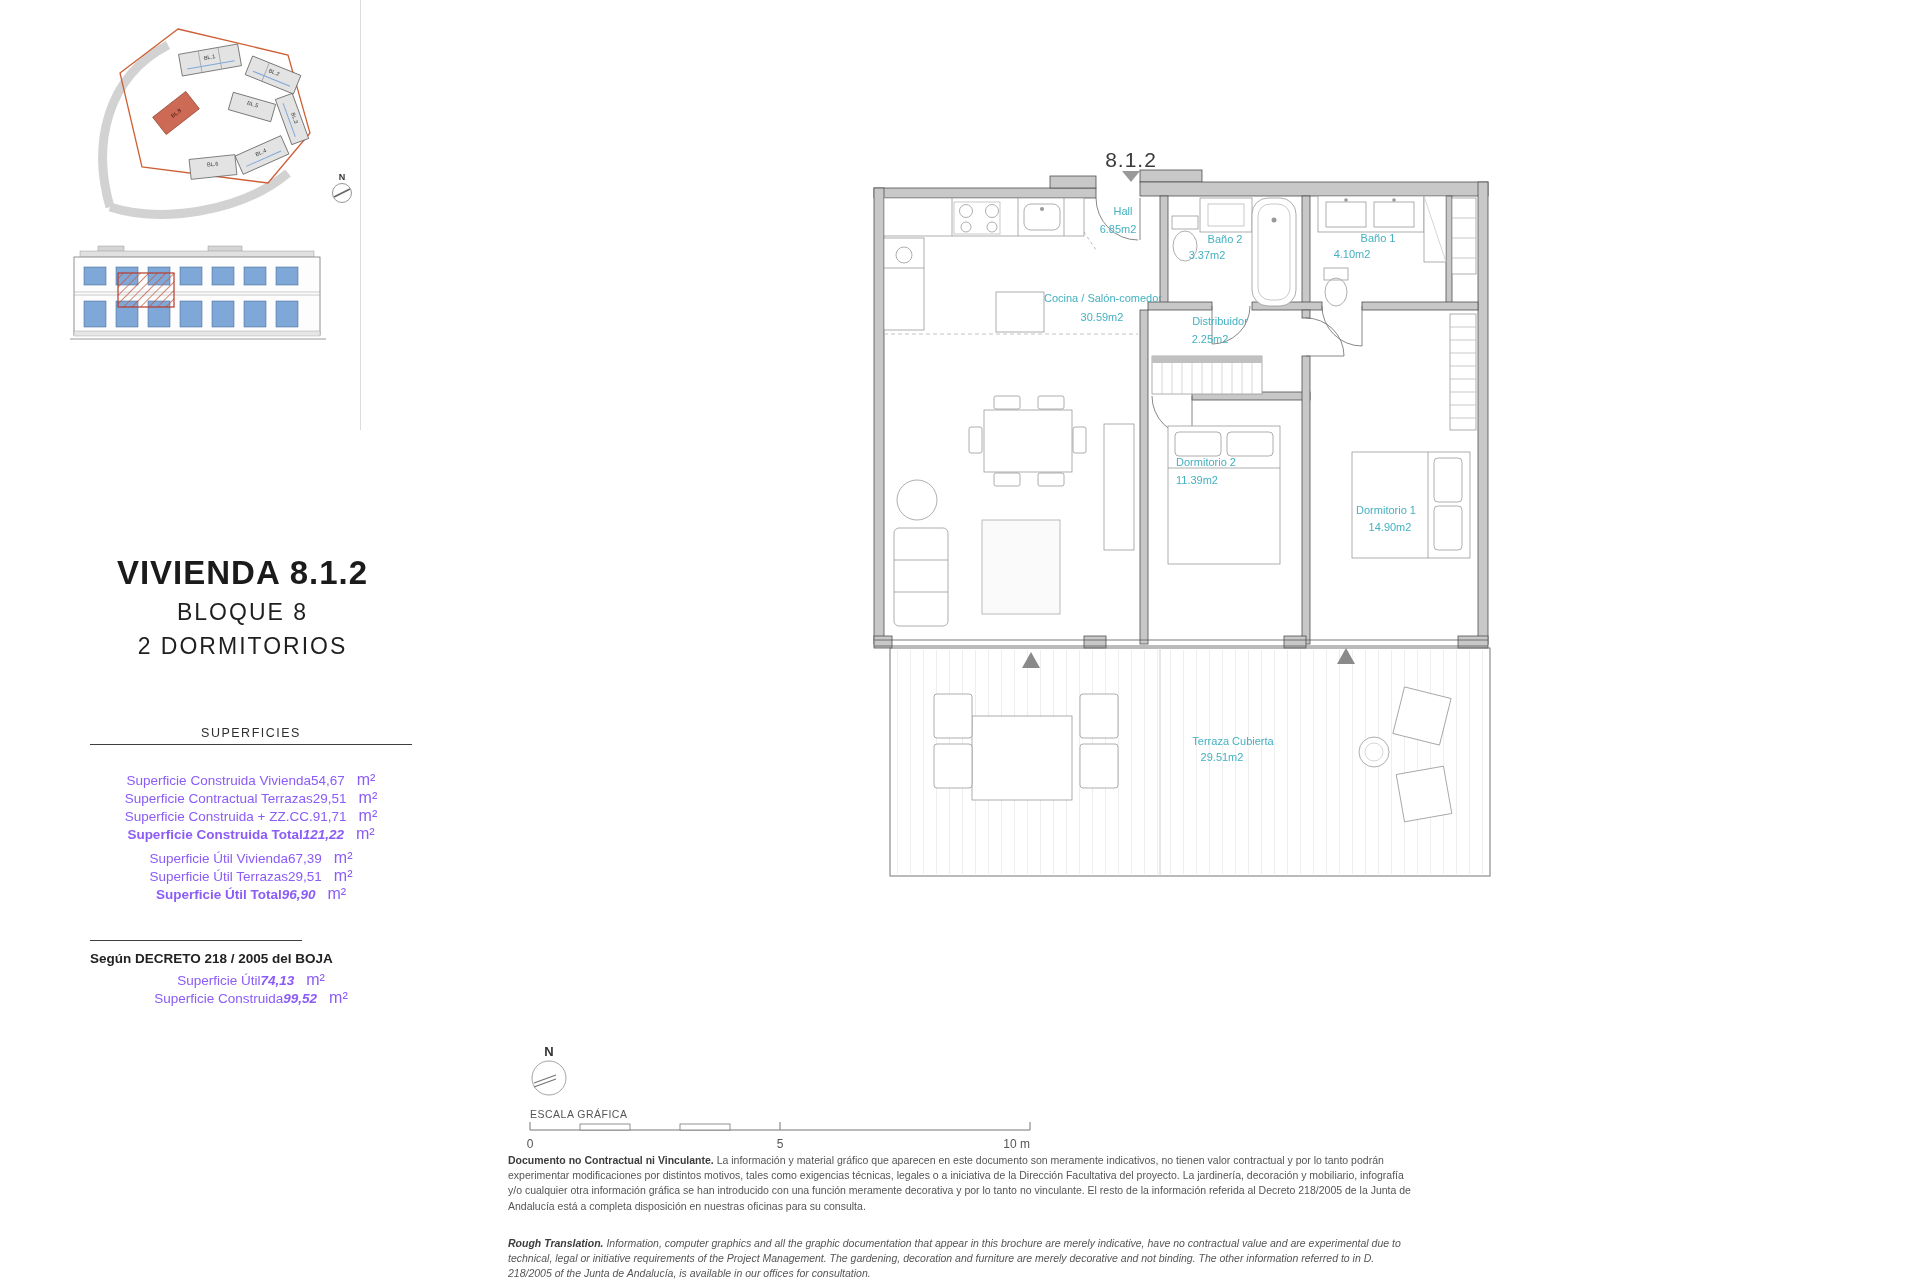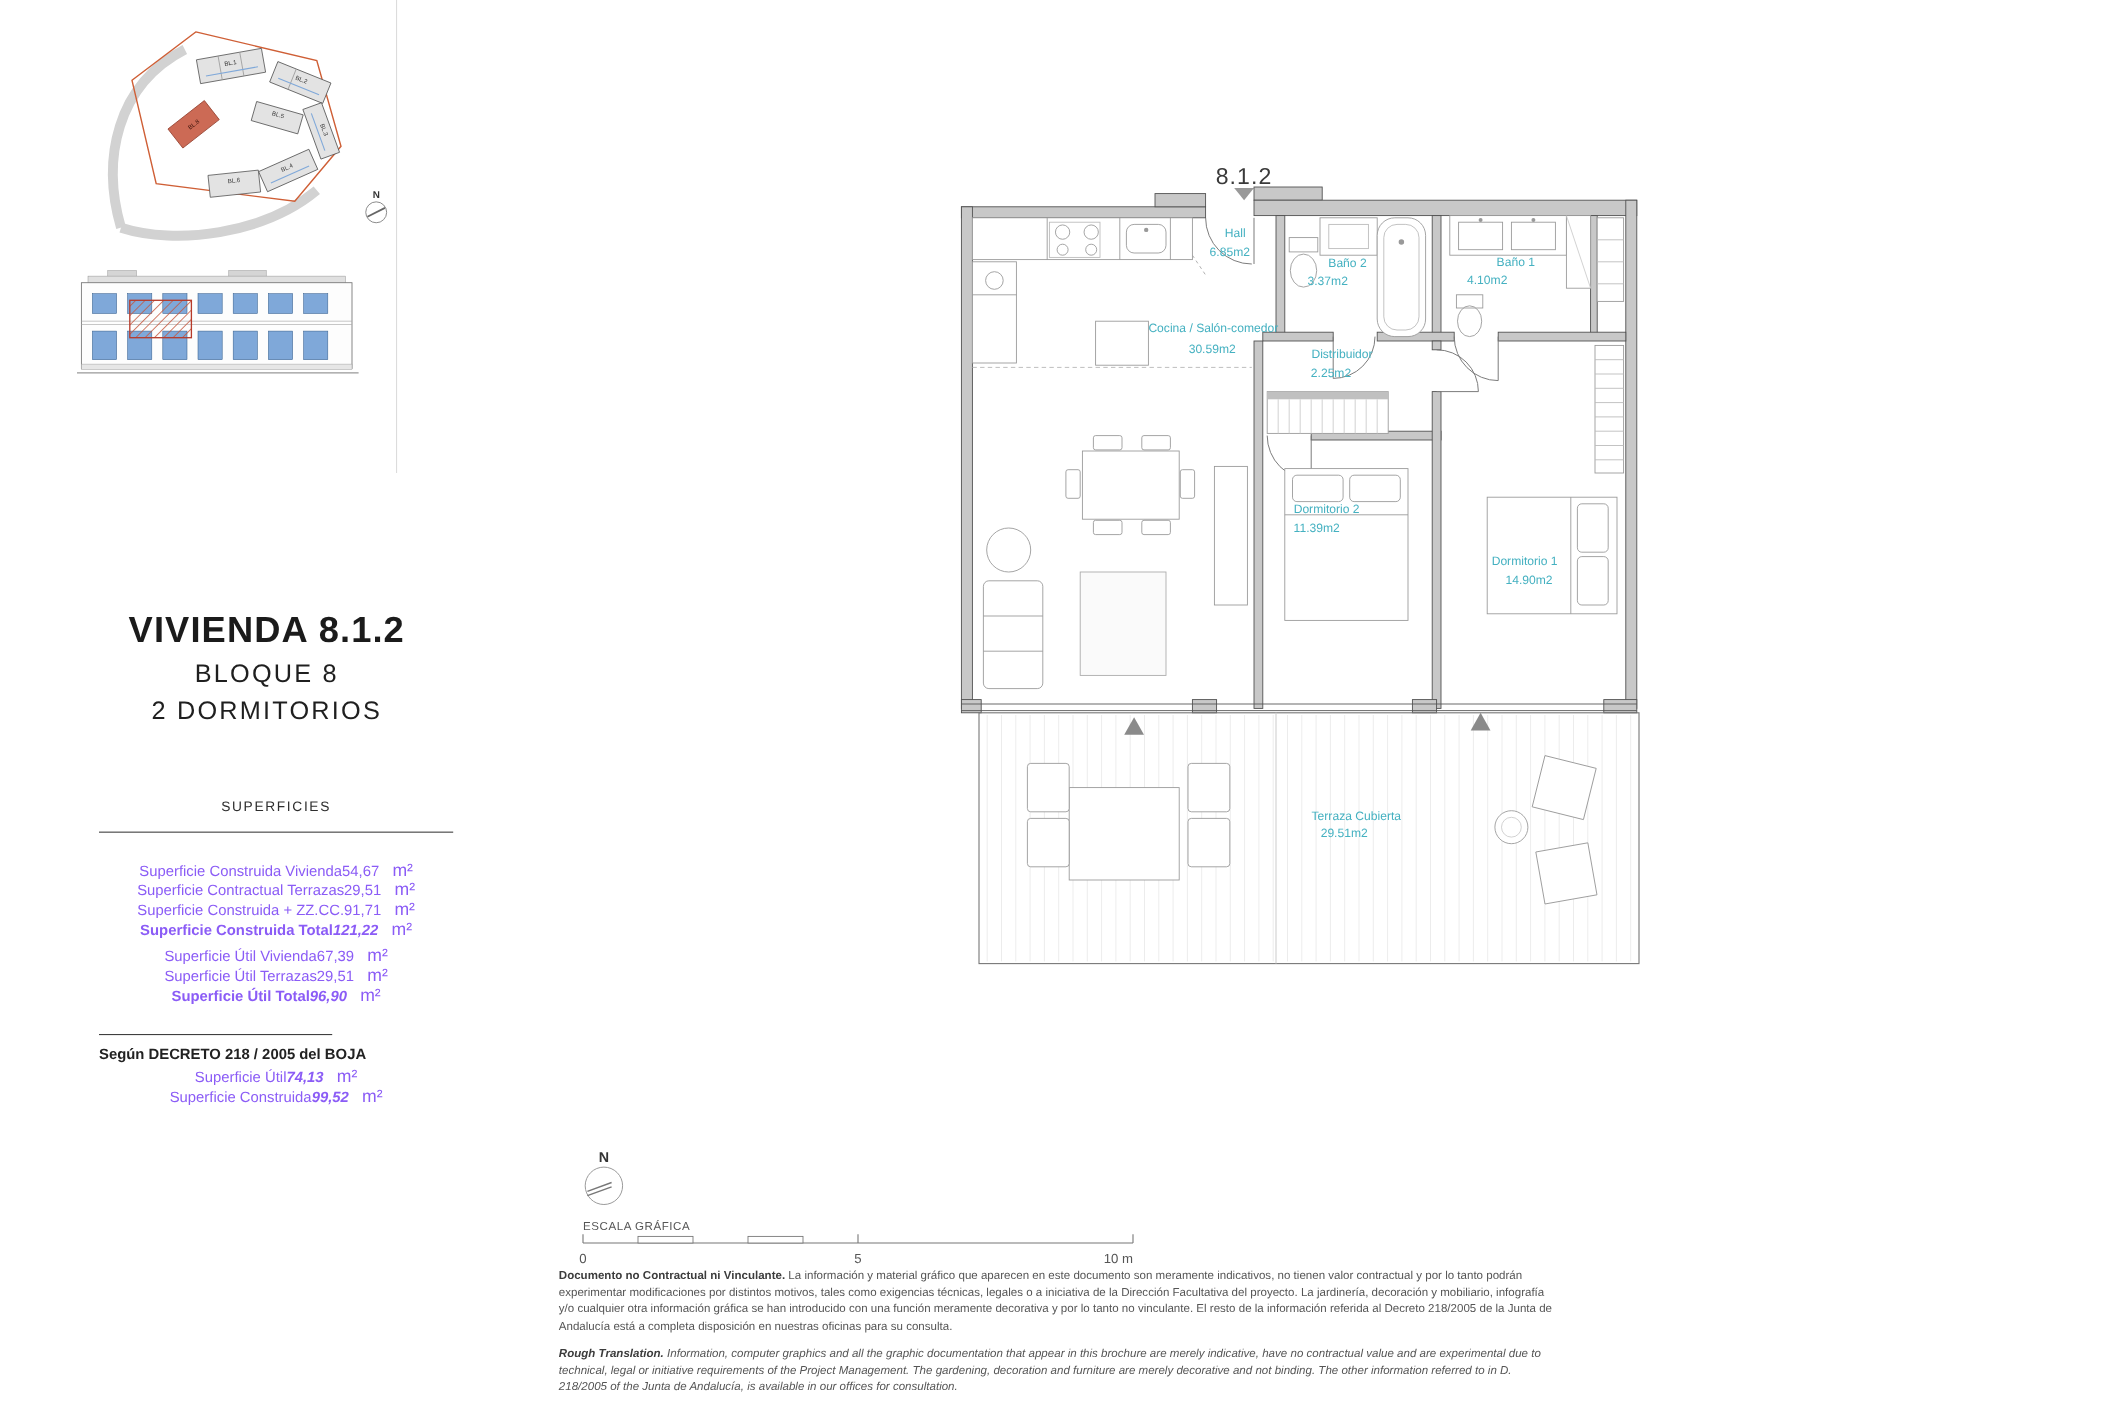--- a/index.html
+++ b/index.html
@@ -9,39 +9,39 @@
 
   
   .fold-line{left:360px;top:0;width:1px;height:430px;background:#dcdcdc}
 
   .title-block{left:85px;top:554px;width:315px;text-align:center}
   .title-block h1{margin:0;font-size:33px;font-weight:bold;letter-spacing:1px;color:#1b1b1b}
   .title-block .sub{font-size:23px;font-weight:400;letter-spacing:2px;color:#1f1f1f;margin-top:7px}
 
   .superficies{left:90px;top:726px;width:322px}
   .sup-header{font-size:12.5px;letter-spacing:1.5px;text-align:center;color:#2e2e2e;
-              padding-bottom:16px;border-bottom:1px solid #3f3f3f}
+              padding-bottom:4px;border-bottom:1px solid #3f3f3f}
   .stable{margin-top:26px}
   .srow{display:flex;justify-content:center;align-items:baseline;height:18px;font-size:13.5px;color:#8b5cf6}
   .srow .slabel{white-space:nowrap}
   .srow .svalue{white-space:nowrap}
   .srow .unit{margin-left:12px;font-size:16px}
   .srow.total .slabel{font-weight:bold}
   .srow.total .n{font-weight:bold;font-style:italic}
   .gap{height:6px}
 
   .decreto{left:90px;top:940px;width:322px}
   .decreto .rule{width:212px;border-top:1px solid #3f3f3f;margin-bottom:10px}
   .decreto .dtitle{font-size:13.5px;font-weight:bold;color:#222;margin-bottom:5px}
   .decreto .srow .n{font-weight:bold;font-style:italic}
 
   
   .disclaimers{left:508px;top:1153px;width:910px}
   .disclaimers p{margin:0;font-size:10.5px;line-height:1.45;color:#555}
-  .disclaimers p.en{margin-top:10px;font-style:italic}
+  .disclaimers p.en{margin-top:22px;font-style:italic}
   .disclaimers b{color:#3c3c3c}
 
   svg text{font-family:"Liberation Sans",sans-serif}
 </style>
 </head>
 <body>
 
 <div class="abs fold-line"></div>
 
 <svg class="abs" style="left:80px;top:15px" width="300" height="210" viewBox="0 0 300 210">

